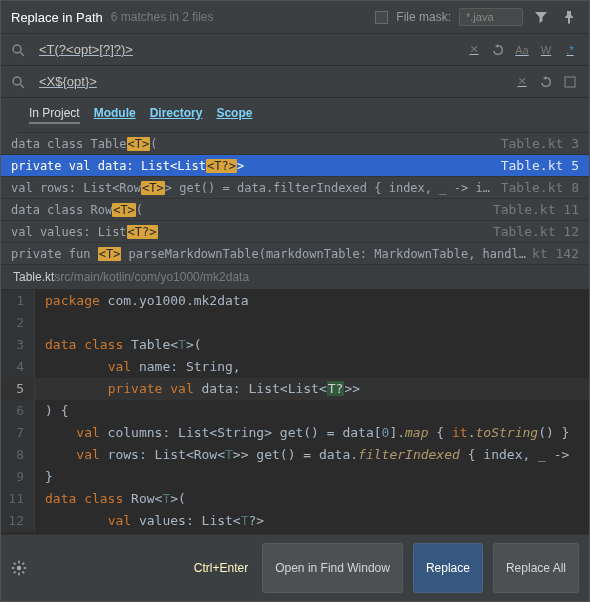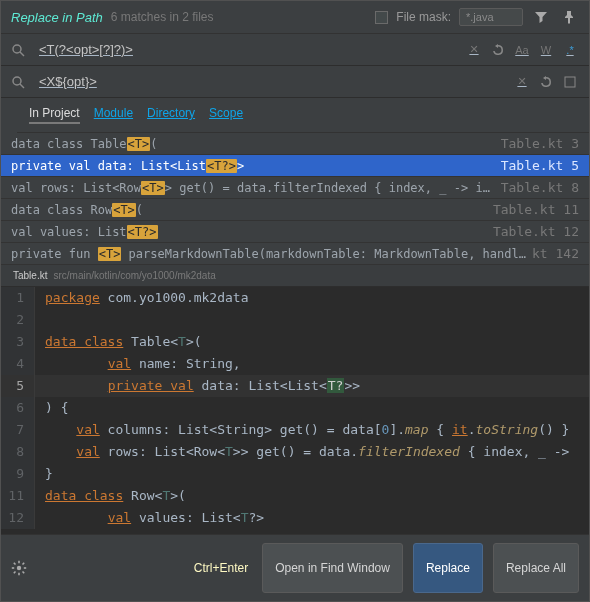--- a/index.html
+++ b/index.html
@@ -22,21 +22,21 @@
   }
 
   
   .header {
     display: flex;
     align-items: center;
     padding: 6px 10px;
     gap: 8px;
     border-bottom: 1px solid #323232;
   }
-  .header-title { color: #5eead4; font-size: 13px; font-style: italic; }
+  .header-title { color: #ffffff; font-size: 13px; }
   .header-sub { color: #787878; font-size: 12px; }
   .spacer { flex: 1; }
   .checkbox {
     width: 13px; height: 13px;
     border: 1px solid #6a6a6a;
     background: #43494a;
   }
   .mask-label { color: #999; }
   .mask-input {
     background: #45494a;
@@ -94,21 +94,21 @@
   }
   .scope-tab {
     color: #bbbbbb;
     cursor: pointer;
     padding-bottom: 2px;
   }
   .scope-tab.active {
     color: #dcdcdc;
     border-bottom: 2px solid #7a7a7a;
   }
-  .scope-tab:not(.active) { text-decoration: underline; color:#0ea5e9; }
+  .scope-tab:not(.active) { text-decoration: underline; color:#7dd3fc;font-weight:bold; }
 
   
   .results {
     background: #3c3f41;
     overflow: hidden;
   }
   .result {
     display: flex;
     align-items: center;
     padding: 3px 10px;
@@ -128,23 +128,23 @@
     background: #d8a33b;
     color: #2b2b2b;
     padding: 0 1px;
     border-radius: 1px;
   }
 
   
   .crumb {
     background: #3a3d3f;
     padding: 5px 12px;
-    font-size: 10px;
+    font-size: 12px;
     color: #ccc;
-    display: flex; gap: 6px;
+    display: flex; gap: 0;
     border-bottom: 1px solid #2d2d2d;
   }
   .crumb .path { color: #7a7a7a; }
 
   
   .editor {
     flex: 1;
     background: #2b2b2b;
     font-family: "Consolas","Menlo",monospace;
     font-size: 13px;
@@ -163,21 +163,21 @@
   }
   .code-cell {
     flex: 1;
     padding-left: 10px;
     white-space: pre;
     color: #a9b7c6;
     overflow: hidden;
   }
   .line.caret .gutter { background: #323232; color: #a4a4a4; }
   .line.caret .code-cell { background: #323232; }
-  .tok-kw { color: #cc7832; text-decoration: underline; }
+  .tok-kw { color: #cc7832; }
   .tok-fn { font-style: italic; color: #b09a6b; }
   .tok-num { color: #6897bb; }
   .hl-match { background: #32593d; color: #d0d0d0; padding:0 1px;}
   .tparam { color: #507874; }
 
   
   .footer {
     display: flex;
     align-items: center;
     gap: 10px;

